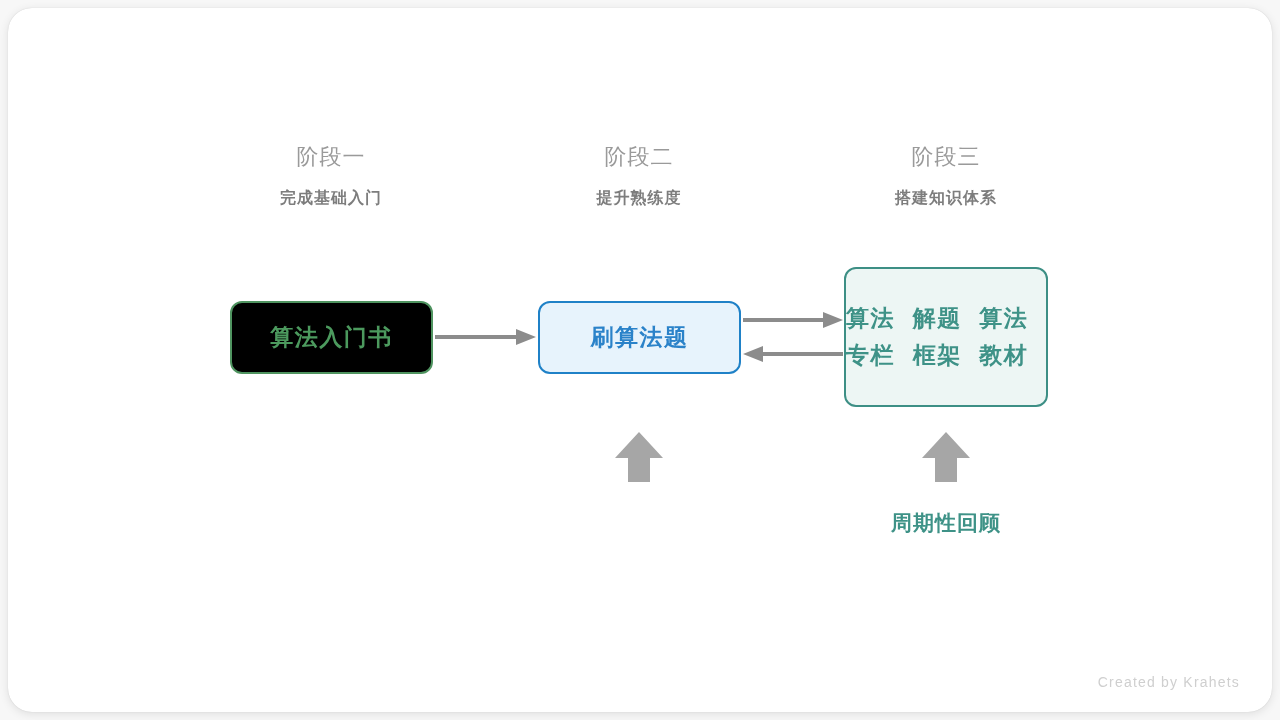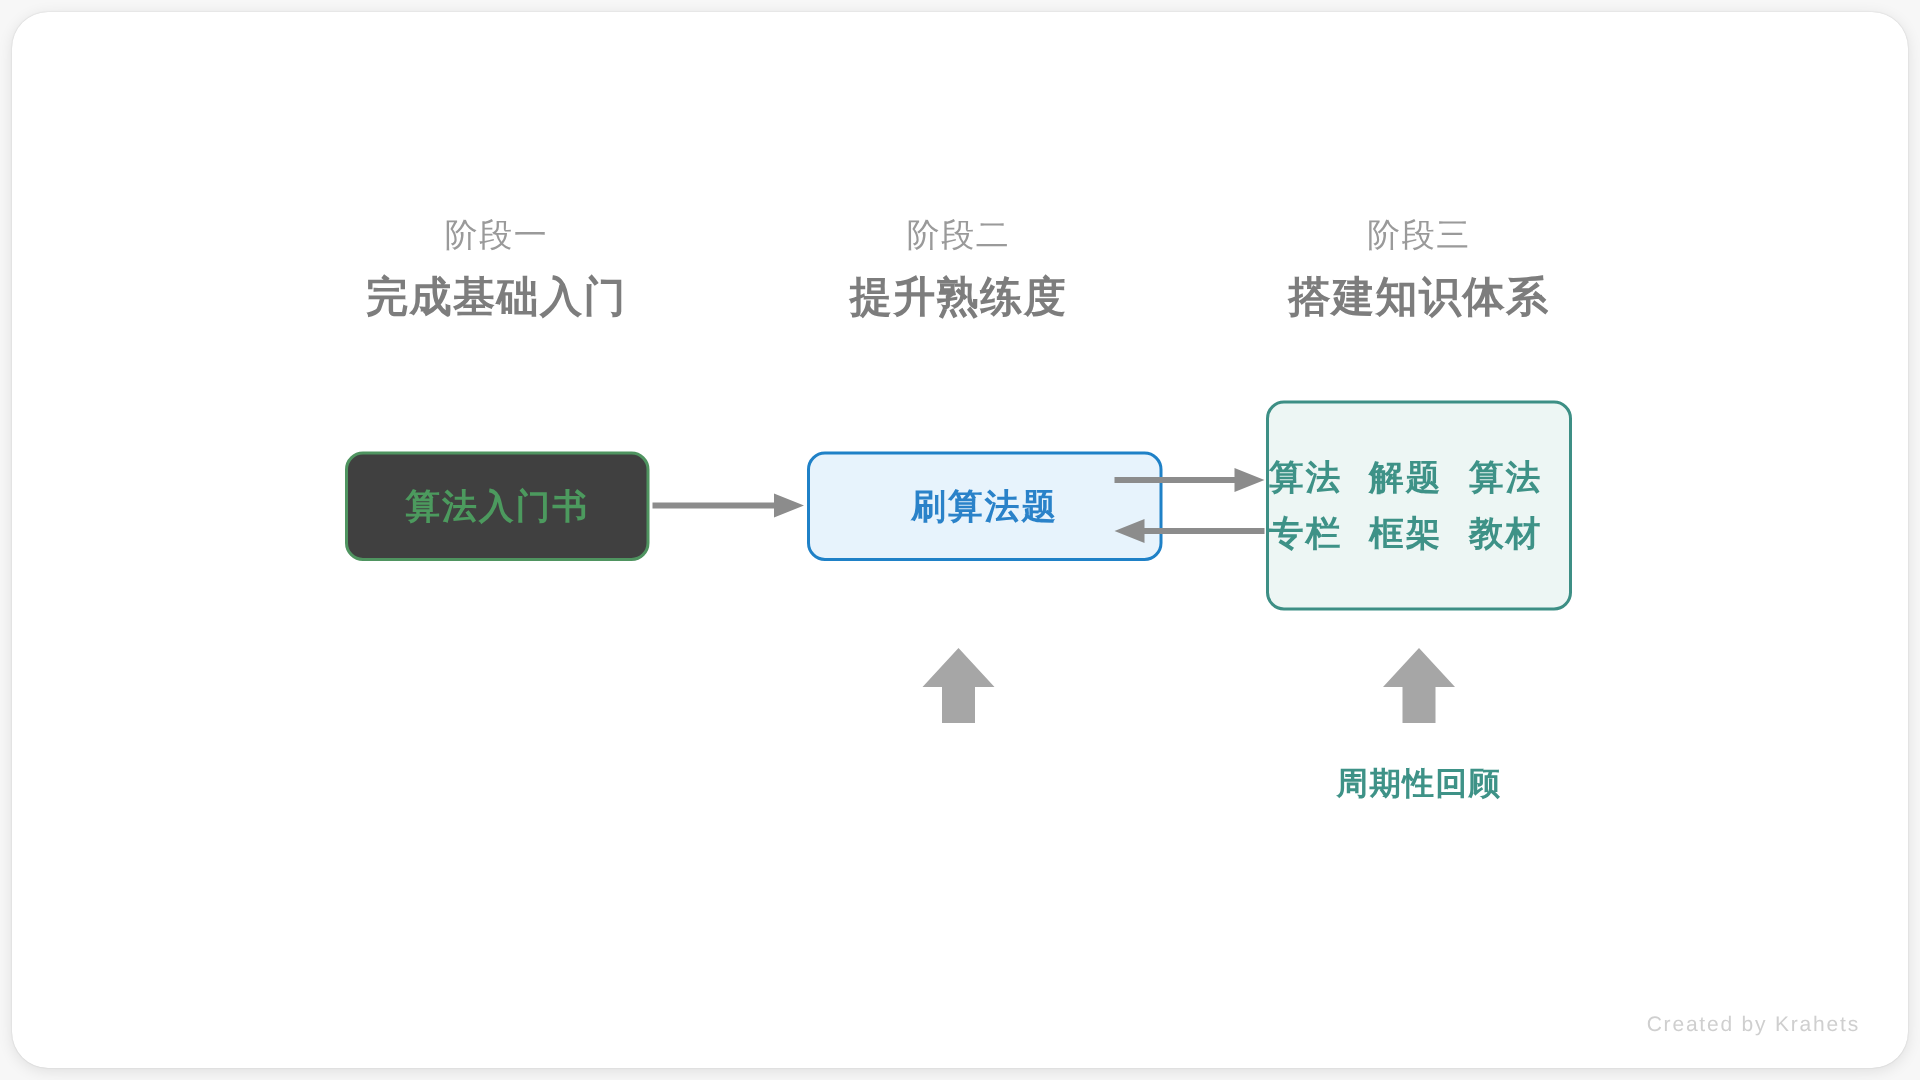--- a/index.html
+++ b/index.html
@@ -37,21 +37,21 @@
   }
   .stage-head .stage-top {
     font-size: 22px;
     color: #9a9a9a;
     font-weight: 400;
     line-height: 30px;
     letter-spacing: 1px;
     margin-top: 12px;
   }
   .stage-head .stage-sub {
-    font-size: 28px;
+    font-size: 16px;
     color: #7d7d7d;
     font-weight: bold;
     line-height: 32px;
     letter-spacing: 1px;
     margin-top: 10px;
   }
   .node {
     position: absolute;
     box-sizing: border-box;
     border-radius: 12px;
@@ -61,25 +61,25 @@
     font-weight: bold;
     font-size: 23px;
     letter-spacing: 1.5px;
   }
   .node .line {
     line-height: 37px;
   }
   #node-1 {
     left: 230px; top: 301px; width: 203px; height: 73px;
     border: 2px solid #4f9460;
-    background: #404040;
+    background: #000000;
     color: #4c9a5e;
   }
   #node-2 {
-    left: 538px; top: 301px; width: 237px; height: 73px;
+    left: 538px; top: 301px; width: 203px; height: 73px;
     border: 2px solid #1f81c7;
     background: #e7f3fc;
     color: #2a82c9;
   }
   #node-3 {
     left: 844px; top: 267px; width: 204px; height: 140px;
     border: 2px solid #3d8f85;
     background: #edf6f4;
     color: #3e9287;
   }

